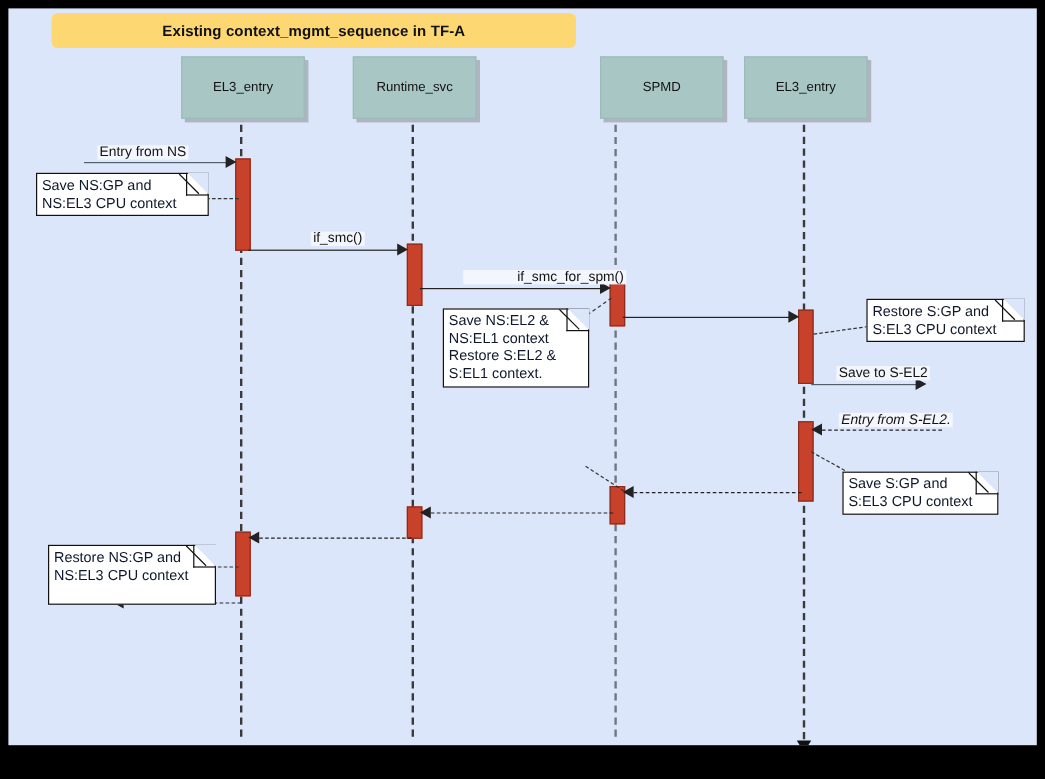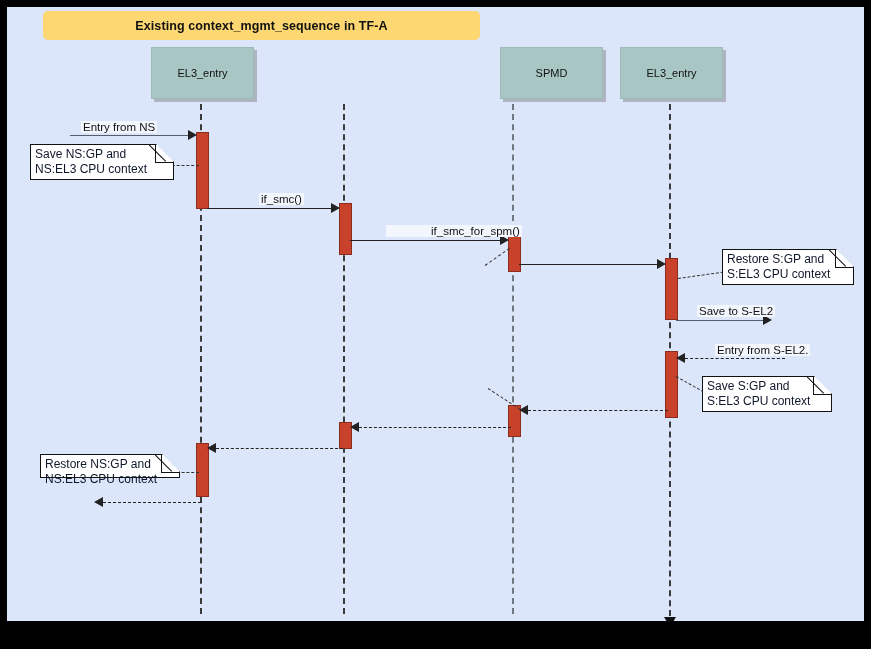--- a/index.html
+++ b/index.html
@@ -59,20 +59,23 @@
 
     <div class="lifeline" style="left:193px;top:97px;height:510px;"></div>
     <div class="lifeline" style="left:336px;top:97px;height:510px;"></div>
     <div class="lifeline gray" style="left:505px;top:97px;height:510px;"></div>
     <div class="lifeline" style="left:662px;top:97px;height:522px;"></div>
     <div class="arrowhead arrow-d" style="left:657px;top:610px;"></div>
 
     <div class="actor-box" style="left:144px;top:40px;">
       <span>EL3_entry</span>
     </div>
+    <div class="actor-box" style="left:287px;top:40px;">
+      <span>Runtime_svc</span>
+    </div>
     <div class="actor-box" style="left:456px;top:40px;margin-left:37px;">
       <span>SPMD</span>
     </div>
     <div class="actor-box" style="left:613px;top:40px;">
       <span>EL3_entry</span>
     </div>
 
     <div class="activation" style="left:189px;top:125px;height:75px;"></div>
     <div class="activation" style="left:332px;top:196px;height:50px;"></div>
     <div class="activation" style="left:501px;top:228px;height:35px;"></div>
@@ -96,21 +99,21 @@
 
     <div class="msg" style="left:512px;top:257px;width:142px;"></div>
     <div class="arrowhead arrow-r" style="left:650px;top:252px;"></div>
 
     <div class="msg gray" style="left:669px;top:313px;width:91px;"></div>
     <div class="arrowhead arrow-r" style="left:756px;top:308px;"></div>
     <div class="msg-label" style="left:690px;top:298px;">Save to S-EL2</div>
 
     <div class="msg dashed" style="left:678px;top:351px;width:100px;"></div>
     <div class="arrowhead arrow-l" style="left:669px;top:346px;"></div>
-    <div class="msg-label" style="left:708px;top:337px;">Entry from S-EL2.</div>
+    <div class="msg-label" style="left:692px;top:337px;font-style:italic;">Entry from S-EL2.</div>
 
     <div class="msg dashed" style="left:521px;top:403px;width:140px;"></div>
     <div class="arrowhead arrow-l" style="left:512px;top:398px;"></div>
 
     <div class="msg dashed" style="left:352px;top:420px;width:152px;"></div>
     <div class="arrowhead arrow-l" style="left:343px;top:415px;"></div>
 
     <div class="msg dashed" style="left:209px;top:441px;width:127px;"></div>
     <div class="arrowhead arrow-l" style="left:200px;top:436px;"></div>
 
@@ -126,41 +129,51 @@
 
     <div class="note" style="left:23px;top:137px;width:144px;height:36px;">
       <span class="note-line">Save NS:GP and</span>
       <span class="note-line">NS:EL3 CPU context</span>
       <span class="fold"></span>
       <span class="nfold2"></span>
       <span class="nfold3"></span>
       <span class="foldline"></span>
     </div>
 
+    <div class="note" style="left:362px;top:250px;width:122px;height:66px;">
+      <span class="note-line">Save NS:EL2 &amp;</span>
+      <span class="note-line">NS:EL1 context</span>
+      <span class="note-line">Restore S:EL2 &amp;</span>
+      <span class="note-line">S:EL1 context.</span>
+      <span class="fold"></span>
+      <span class="nfold2"></span>
+      <span class="nfold3"></span>
+      <span class="foldline"></span>
+    </div>
 
     <div class="note" style="left:715px;top:242px;width:132px;height:36px;">
       <span class="note-line">Restore S:GP and</span>
       <span class="note-line">S:EL3 CPU context</span>
       <span class="fold"></span>
       <span class="nfold2"></span>
       <span class="nfold3"></span>
       <span class="foldline"></span>
     </div>
 
 
-    <div class="note" style="left:695px;top:369px;width:130px;height:36px;">
+    <div class="note" style="left:695px;top:386px;width:130px;height:36px;">
       <span class="note-line">Save S:GP and</span>
       <span class="note-line">S:EL3 CPU context</span>
       <span class="fold"></span>
       <span class="nfold2"></span>
       <span class="nfold3"></span>
       <span class="foldline"></span>
     </div>
 
-    <div class="note" style="left:33px;top:447px;width:140px;height:24px;">
+    <div class="note" style="left:33px;top:447px;width:140px;height:50px;">
       <span class="note-line">Restore NS:GP and</span>
       <span class="note-line">NS:EL3 CPU context</span>
       <span class="fold"></span>
       <span class="nfold2"></span>
       <span class="nfold3"></span>
       <span class="foldline"></span>
     </div>
 
   </div>
 </div>

